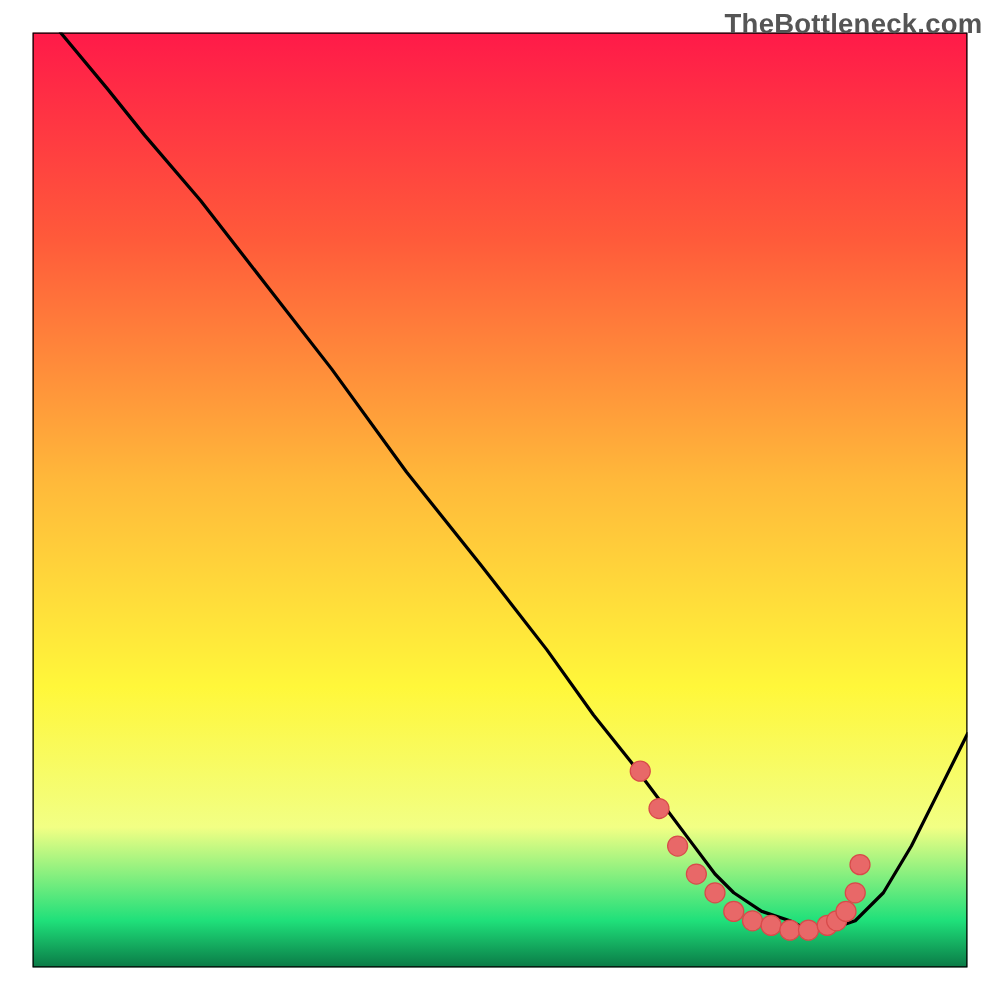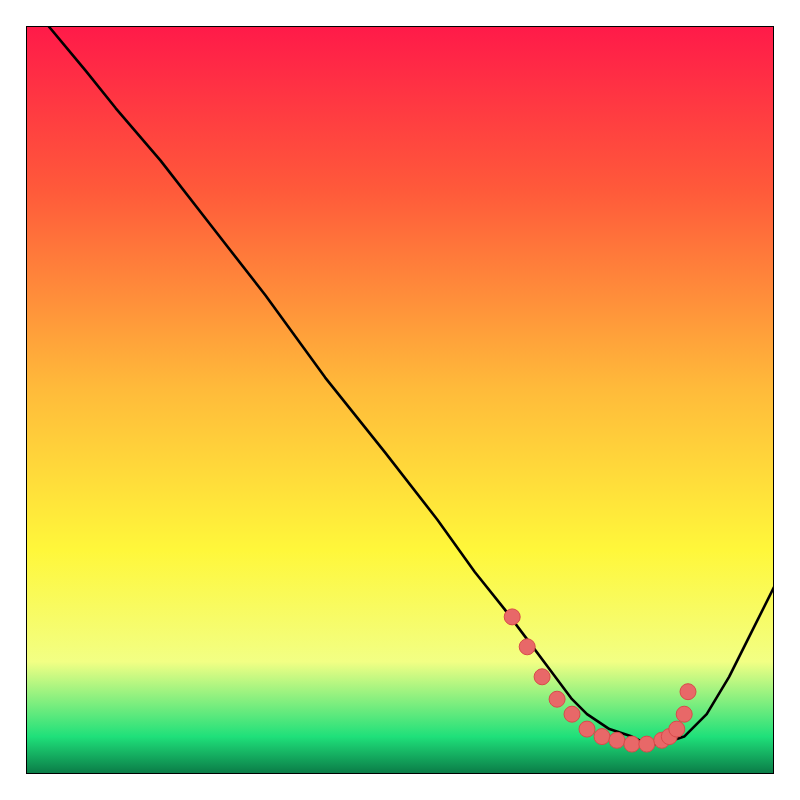--- a/index.html
+++ b/index.html
@@ -34,20 +34,21 @@
     width: 748px;
     height: 748px;
   }
   svg { display: block; }
 </style>
 </head>
 <body>
 
 <div class="frame">
 
+  <div class="watermark">TheBottleneck.com</div>
 
   <div class="plot">
     <svg id="chart-svg" width="748" height="748" viewBox="0 0 748 748">
       <defs>
         <linearGradient id="bg-grad" x1="0" y1="0" x2="0" y2="1">
           <stop id="g0" offset="0%" stop-color="#ff1a49"></stop>
           <stop id="g1" offset="22%" stop-color="#ff5a3a"></stop>
           <stop id="g2" offset="48%" stop-color="#ffb93a"></stop>
           <stop id="g3" offset="70%" stop-color="#fff73a"></stop>
           <stop id="g4" offset="85%" stop-color="#f2ff84"></stop>

